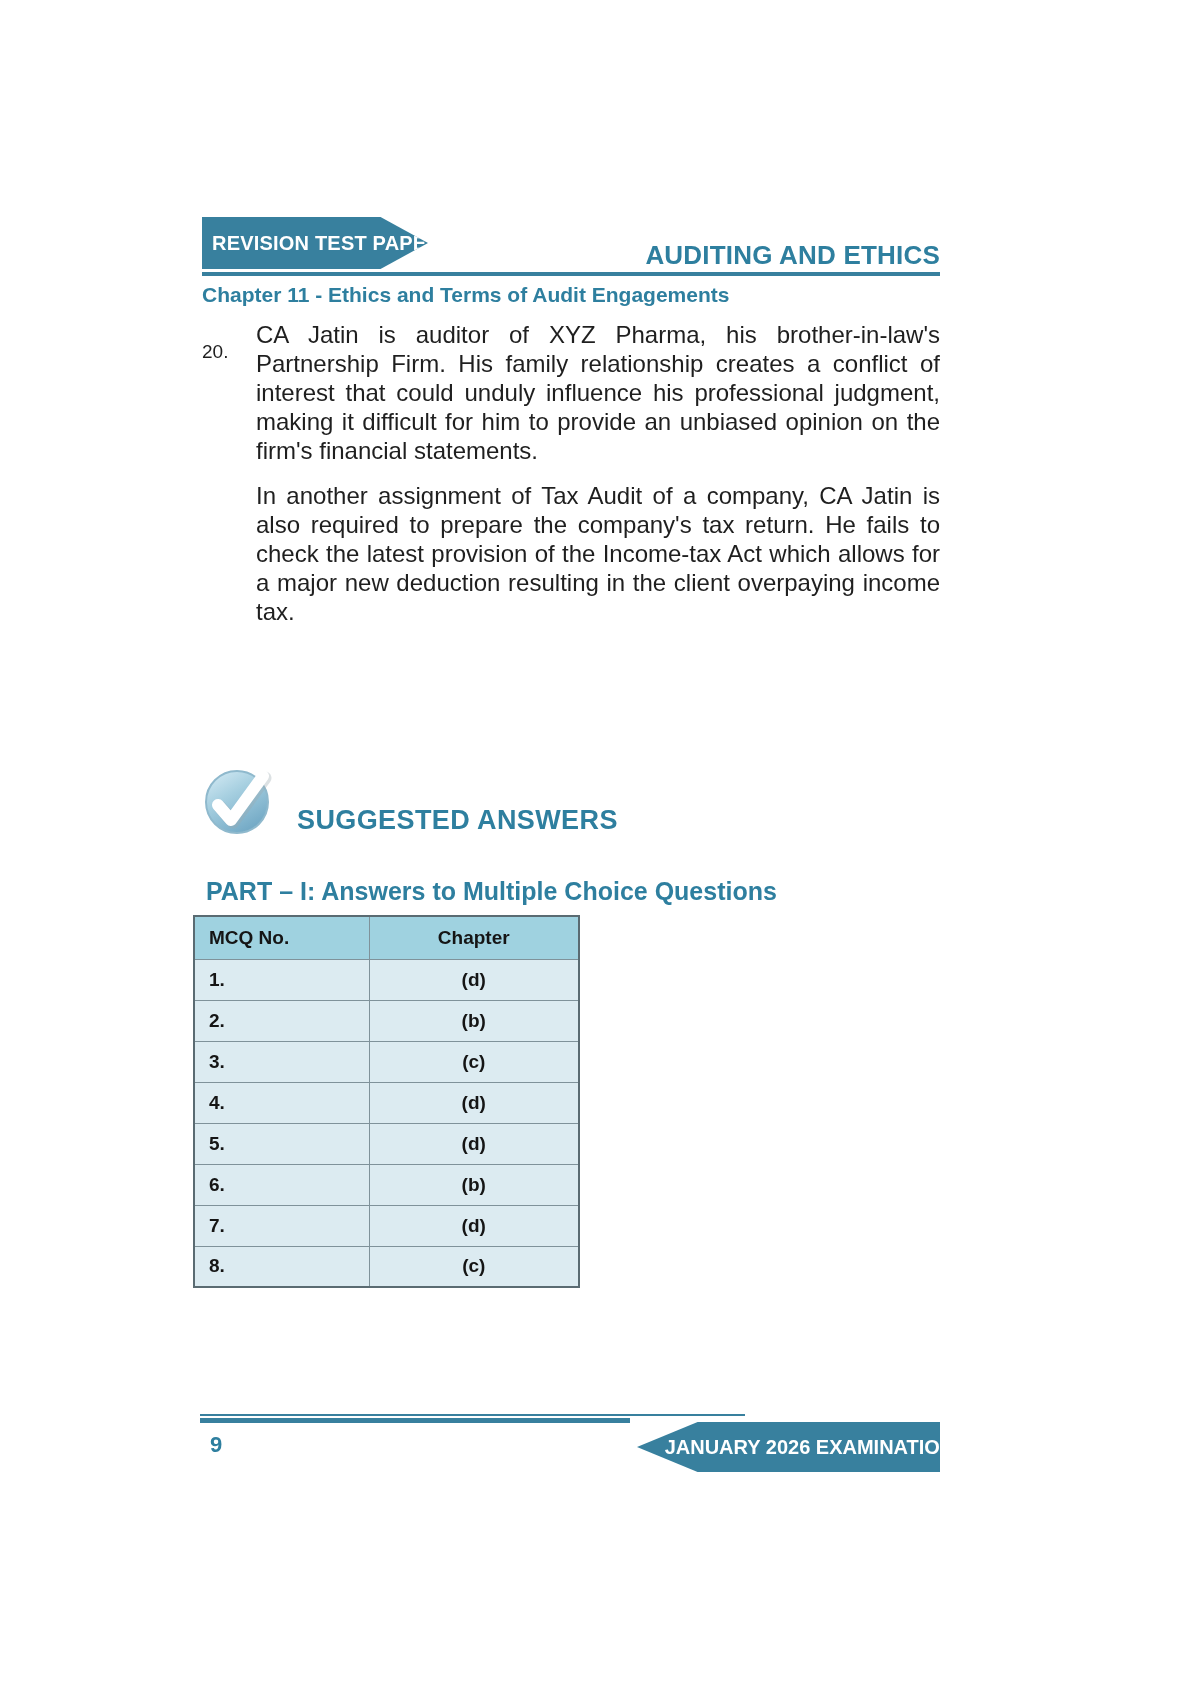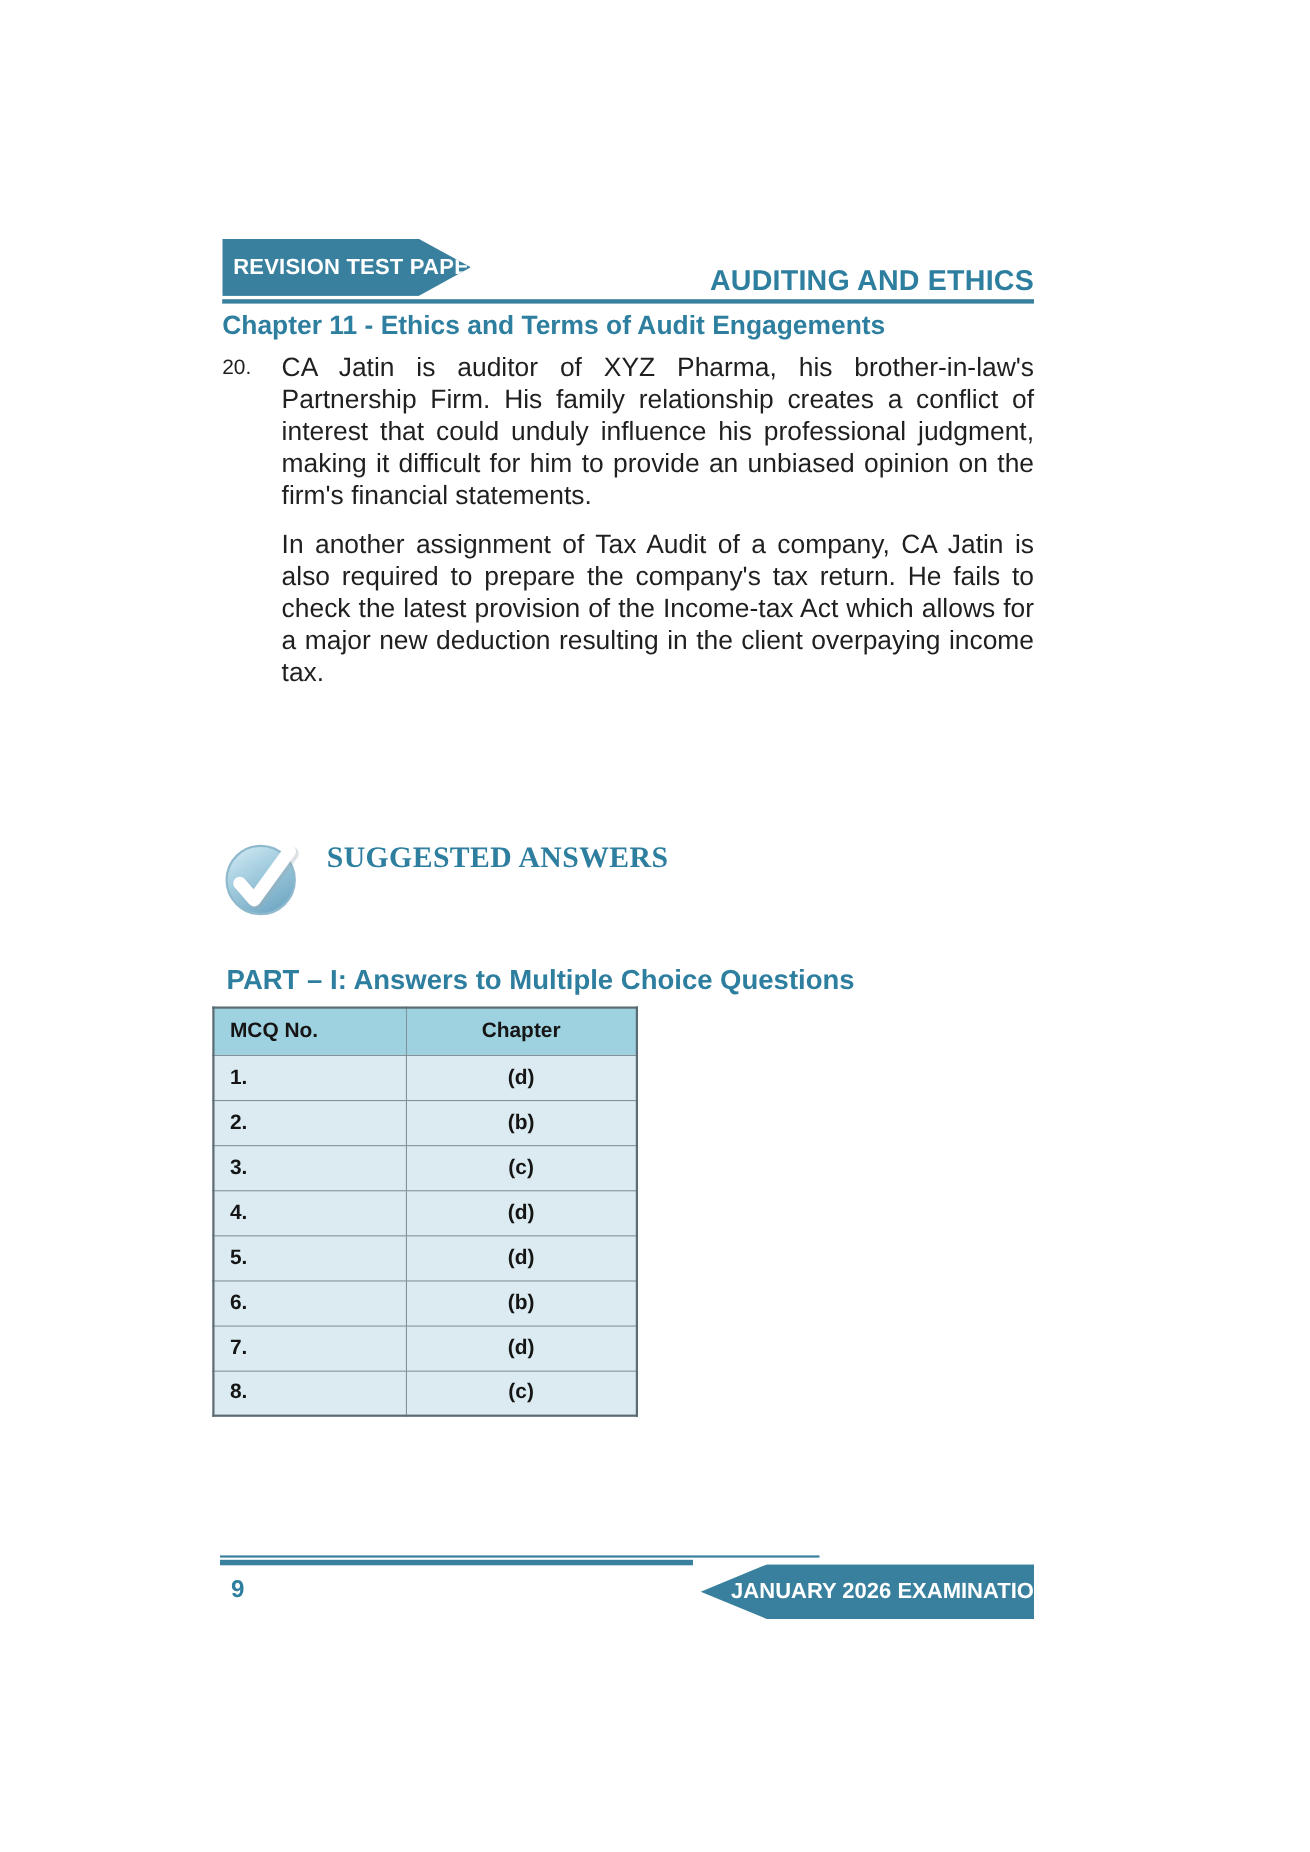--- a/index.html
+++ b/index.html
@@ -28,36 +28,36 @@
     position:absolute; right:251px; top:240px;
     color:var(--heading,#2E7F9F); font-weight:bold; font-size:26px; letter-spacing:0.2px;
   }
   .rule-top {
     position:absolute; left:202px; top:272px; width:738px; height:4px;
     background:var(--teal,#38809E);
   }
   
   .chapter-heading {
     position:absolute; left:202px; top:283px;
-    color:var(--heading,#2E7F9F); font-weight:bold; font-size:24px;
+    color:var(--heading,#2E7F9F); font-weight:bold; font-size:21px;
   }
   .question {
     position:absolute; left:202px; top:320px; width:738px;
     display:grid; grid-template-columns:54px 684px;
   }
-  .q-number { font-size:19px; line-height:29px; }
+  .q-number { font-size:19px; line-height:29px;margin-top:17px; }
   .q-text p {
     margin:0 0 16px 0;
     font-size:24px; line-height:29px;
     text-align:justify;
   }
   
   .suggested {
     position:absolute; left:203px; top:764px; height:72px;
-    display:flex; align-items:flex-start;font-family:Liberation Serif, serif;
+    display:flex; align-items:flex-end;
   }
   .check-badge { width:70px; height:70px; overflow:visible; }
   .sa-title {
     margin-left:24px;
     color:var(--heading,#2E7F9F); font-weight:bold; font-size:27px; letter-spacing:0.4px;
   }
   
   .part-heading {
     position:absolute; left:206px; top:877px;
     color:var(--heading,#2E7F9F); font-weight:bold; font-size:25px;

